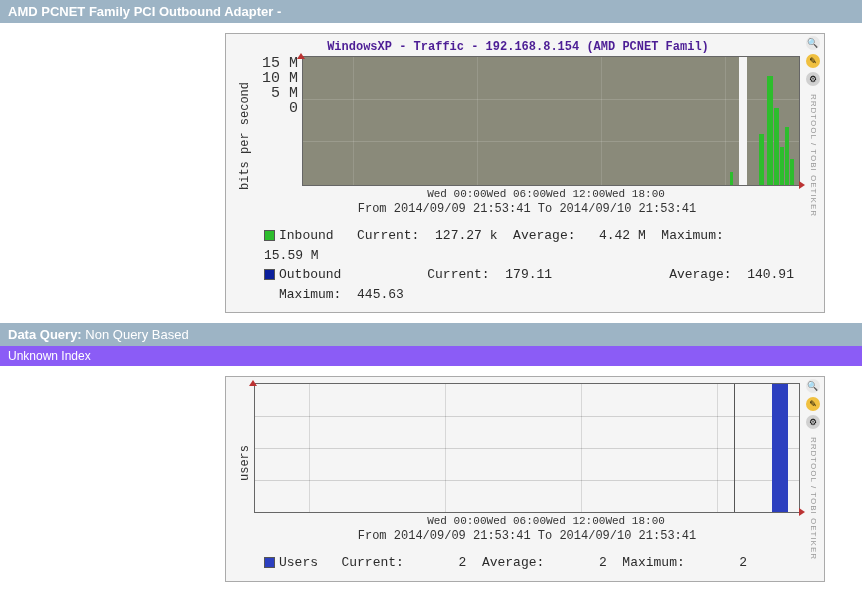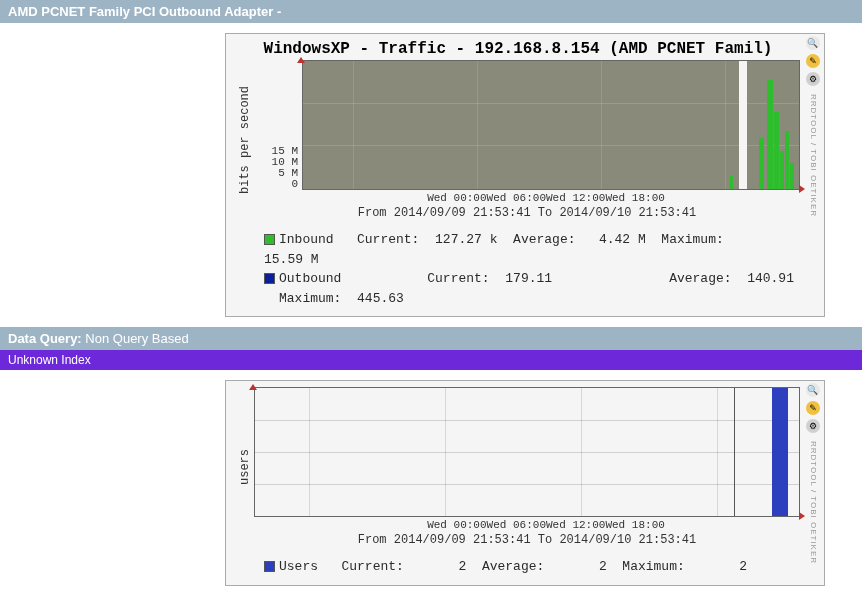--- a/index.html
+++ b/index.html
@@ -1,25 +1,25 @@
 <!DOCTYPE html>
 <html><head>
 <meta charset="utf-8">
 <style>
   * { box-sizing: border-box; margin: 0; padding: 0; }
   body { font-family: Arial, sans-serif; font-size: 12px; background: #fff; width: 862px; }
   .header-bar { background: #9db4c5; color: #fff; font-weight: bold; padding: 4px 8px; font-size: 13px; }
-  .subheader-bar { background: #6d28d9; color: #fff; padding: 3px 8px; font-size: 12px; }
+  .subheader-bar { background: #8b5cf6; color: #fff; padding: 3px 8px; font-size: 12px; }
   .chart-container { margin: 10px 0 10px 225px; width: 600px; border: 1px solid #aaa; background: #f5f5f5; position: relative; padding: 6px 24px 8px 10px; }
-  .chart-title { font-family: "Courier New", monospace; font-size: 16px; text-align: center; margin-bottom: 2px; font-weight: bold; color: #000000; }
+  .chart-title { font-family: "Courier New", monospace; font-size: 12px; text-align: center; margin-bottom: 2px; font-weight: bold; color: #4c1d95; }
   .chart-body { display: flex; }
   .ylabel { writing-mode: vertical-rl; transform: rotate(180deg); font-family: "Courier New", monospace; font-size: 12px; text-align: center; color: #333; padding: 0 2px; }
   .plot-wrap { flex: 1; }
   .plot-row { display: flex; align-items: stretch; }
-  .tick-col { width: 48px; display: flex; flex-direction: column; justify-content: flex-end; font-family: "Courier New", monospace; font-size: 11px; text-align: right; padding-right: 4px; color: #333; }
+  .tick-col { width: 48px; display: flex; flex-direction: column; justify-content: flex-start; font-family: "Courier New", monospace; font-size: 15px; text-align: right; padding-right: 4px; color: #333; }
   .tick-col span { line-height: 1; }
   .plot-area { flex: 1; background: #8a8a7a; border: 1px solid #666; position: relative; height: 130px; }
   .plot-area.white { background: #f5f5f5; height: 130px; }
   .grid-line { position: absolute; left: 0; right: 0; border-top: 1px solid rgba(255,255,255,0.15); }
   .grid-line.dark { border-top: 1px solid rgba(0,0,0,0.15); }
   .vgrid { position: absolute; top: 0; bottom: 0; border-left: 1px solid rgba(0,0,0,0.12); }
   .vgrid.light { border-left: 1px solid rgba(255,255,255,0.12); }
   .vgap { position: absolute; top: 0; bottom: 0; background: #f5f5f5; }
   .spike { position: absolute; bottom: 0; background: #2dbd2d; }
   .blue-bar { position: absolute; bottom: 0; background: #2c3fbf; }

